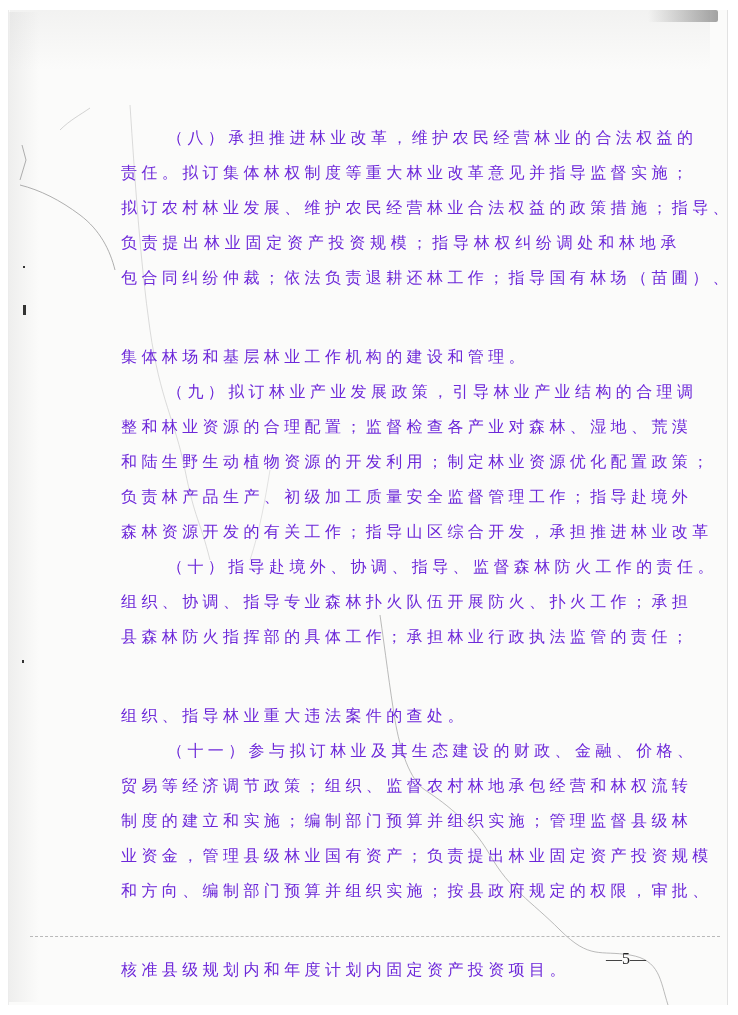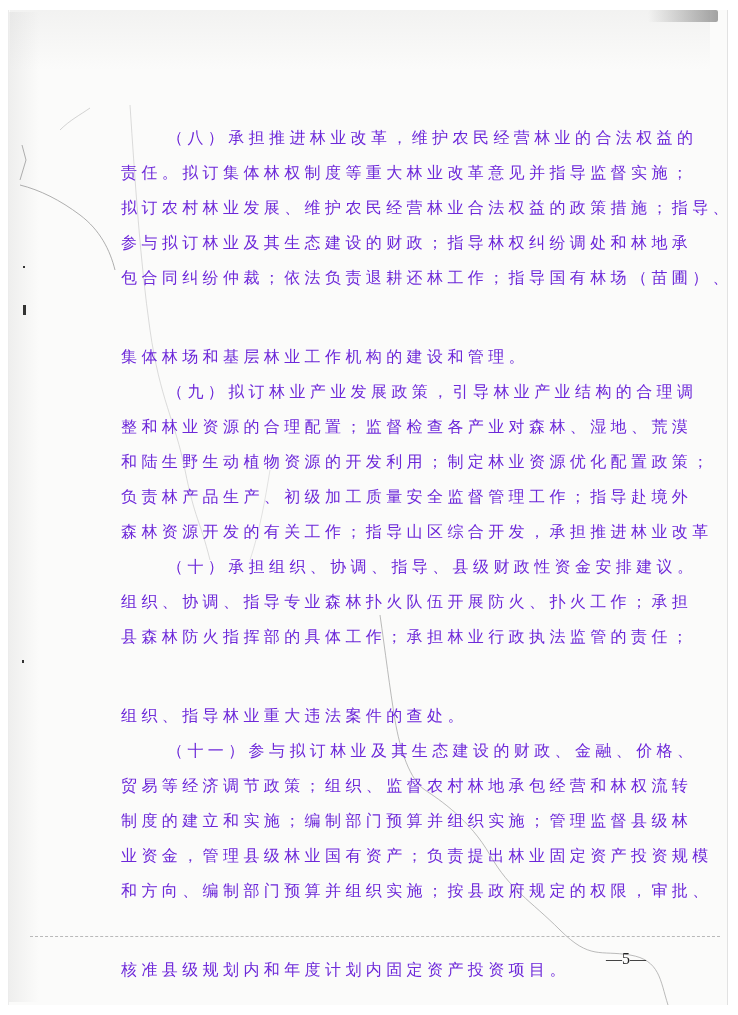--- a/index.html
+++ b/index.html
@@ -113,33 +113,33 @@
 
 <div class="margin-mark" style="left:23px;top:305px;width:3px;height:10px;"></div>
 <div class="margin-mark" style="left:23px;top:266px;width:2px;height:2px;"></div>
 <div class="margin-mark" style="left:22px;top:660px;width:2px;height:3px;"></div>
 
 <div class="body-text">
   <div>
     <span class="line first">（八）承担推进林业改革，维护农民经营林业的合法权益的</span>
     <span class="line">责任。拟订集体林权制度等重大林业改革意见并指导监督实施；</span>
     <span class="line">拟订农村林业发展、维护农民经营林业合法权益的政策措施；指导、</span>
-    <span class="line">参与拟订林业及其生态建设的财政；指导林权纠纷调处和林地承</span>
+    <span class="line">负责提出林业固定资产投资规模；指导林权纠纷调处和林地承</span>
     <span class="line">包合同纠纷仲裁；依法负责退耕还林工作；指导国有林场（苗圃）、</span>
     <span class="line last">集体林场和基层林业工作机构的建设和管理。</span>
   </div>
   <div>
     <span class="line first">（九）拟订林业产业发展政策，引导林业产业结构的合理调</span>
     <span class="line">整和林业资源的合理配置；监督检查各产业对森林、湿地、荒漠</span>
     <span class="line">和陆生野生动植物资源的开发利用；制定林业资源优化配置政策；</span>
     <span class="line">负责林产品生产、初级加工质量安全监督管理工作；指导赴境外</span>
     <span class="line">森林资源开发的有关工作；指导山区综合开发，承担推进林业改革</span>
   </div>
   <div>
-    <span class="line first">（十）承担组织、协调、指导、县级财政性资金安排建议。</span>
+    <span class="line first">（十）指导赴境外、协调、指导、监督森林防火工作的责任。</span>
     <span class="line">组织、协调、指导专业森林扑火队伍开展防火、扑火工作；承担</span>
     <span class="line">县森林防火指挥部的具体工作；承担林业行政执法监管的责任；</span>
     <span class="line last">组织、指导林业重大违法案件的查处。</span>
   </div>
   <div>
     <span class="line first">（十一）参与拟订林业及其生态建设的财政、金融、价格、</span>
     <span class="line">贸易等经济调节政策；组织、监督农村林地承包经营和林权流转</span>
     <span class="line">制度的建立和实施；编制部门预算并组织实施；管理监督县级林</span>
     <span class="line">业资金，管理县级林业国有资产；负责提出林业固定资产投资规模</span>
     <span class="line">和方向、编制部门预算并组织实施；按县政府规定的权限，审批、</span>

